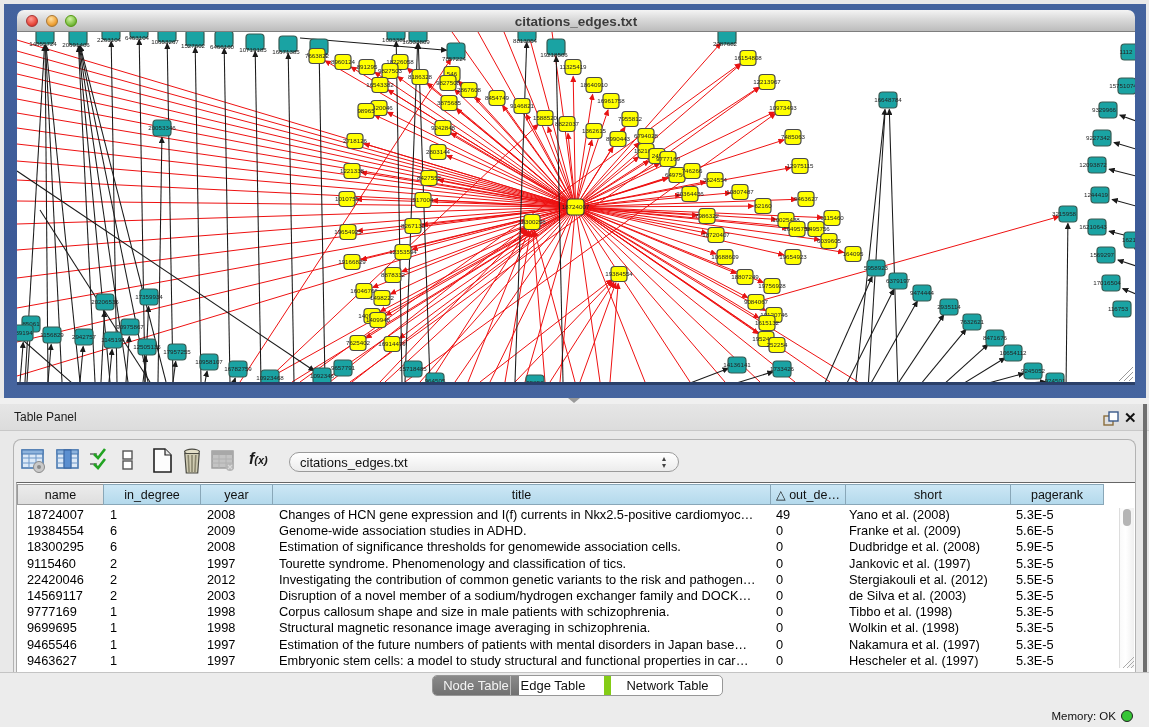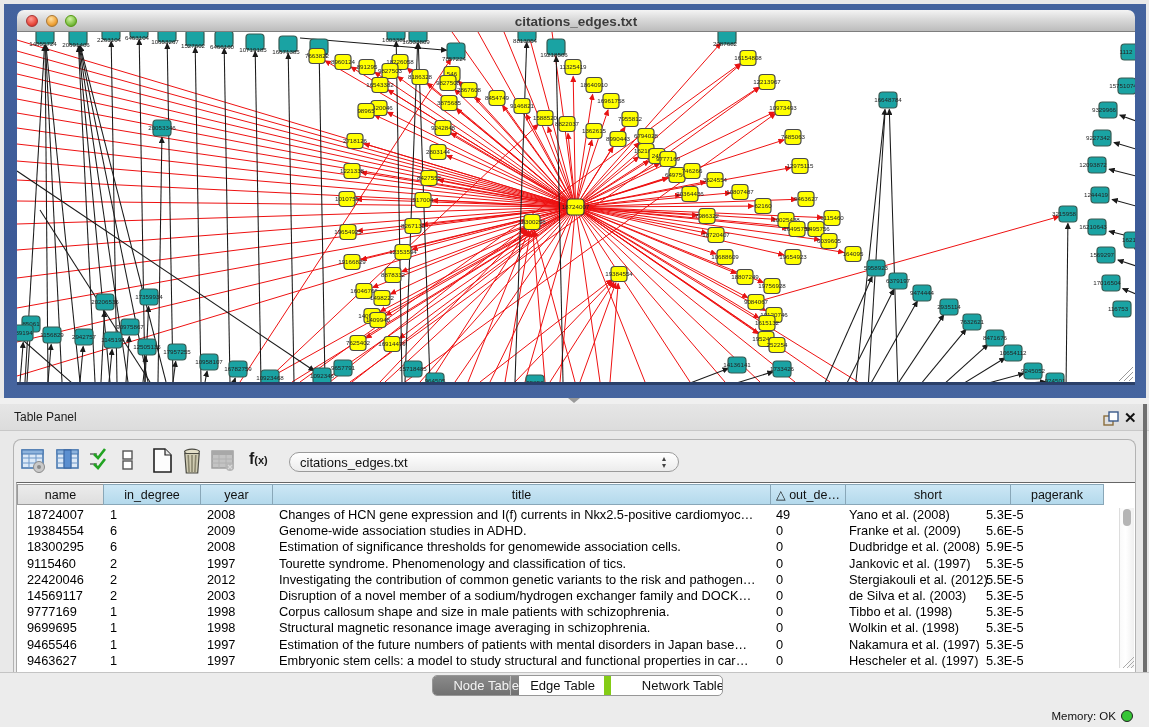--- a/index.html
+++ b/index.html
@@ -37,32 +37,32 @@
  font-size:12.5px;color:#111;text-align:center;line-height:20px}
 #h1{left:17px;width:86px;background:linear-gradient(#ececec,#dedede);border-color:#9a9a9a}
 #h2{left:103px;width:97px}
 #h3{left:200px;width:72px}
 #h4{left:272px;width:498px}
 #h5{left:770px;width:75px}
 #h6{left:845px;width:165px}
 #h7{left:1010px;width:94px;border-right:1px solid #89a7b8}
 .trow{position:absolute;left:17px;width:1100px;height:16.2px;font-size:12.8px;color:#000;white-space:nowrap}
 .trow span{position:absolute;top:0;line-height:16.2px}
-.c1{left:10px}.c2{left:93px}.c3{left:190px}.c4{left:262px}.c5{left:759px}.c6{left:832px}.c7{left:969px}
+.c1{left:10px}.c2{left:93px}.c3{left:190px}.c4{left:262px}.c5{left:759px}.c6{left:832px}.c7{left:999px}
 
 #sbtrack{left:1119px;top:508px;width:15px;height:160px;background:linear-gradient(90deg,#fafafa,#fff 40%,#f0f0f0);border-left:1px solid #ddd}
 #sbthumb{left:1123px;top:509px;width:8px;height:17px;background:#b5b5b5;border-radius:4px}
 #vgrip{left:1122px;top:655px;width:13px;height:14px}
 
 #rstrip{left:1143px;top:404px;width:3.5px;height:288px;background:#6f6f6f}
 
 #tabbar{left:0;top:672px;width:1149px;height:3px;border-top:1px solid #c4c4c4;background:#ececec}
 #tabsbg{left:0;top:675px;width:1149px;height:52px;background:#ececec}
 #seg{left:432px;top:675px;width:291px;height:21px;border:1px solid #979797;border-radius:5px;background:#fff;overflow:hidden}
-.segitem{position:absolute;top:0;height:21px;font-size:13px;line-height:20px;text-align:right;color:#111}
+.segitem{position:absolute;top:0;height:21px;font-size:13px;line-height:20px;text-align:center;color:#111}
 #seg1{left:0;width:86px;background:linear-gradient(#8a8a8a,#6e6e6e);color:#f4f4f4}
 #seg2{left:77px;width:85px;border-left:1px solid #bbb}
 #seg3{left:171px;width:120px;border-left:7px solid #84cc16}
 #mem{right:33px;top:710px;font-size:11.5px;color:#111}
 #memdot{left:1121px;top:710px;width:12px;height:12px;border-radius:50%;background:#35c535;border:1px solid #222}
 </style></head><body>
 <div id="root">
 <div class="abs" id="frame"></div>
 <div class="abs" id="titlebar"></div>
 <div class="abs tl" id="tl1"></div>
@@ -626,21 +626,21 @@
         <rect x="1" y="3" width="21" height="4" fill="#a8a8a8"></rect>
         <g stroke="#b0b0b0" stroke-width="1">
           <line x1="8" y1="7" x2="8" y2="20"></line>
           <line x1="15" y1="7" x2="15" y2="20"></line>
           <line x1="1" y1="11" x2="22" y2="11"></line>
           <line x1="1" y1="15" x2="22" y2="15"></line>
         </g>
         <circle cx="19" cy="19" r="4" fill="#b5b5b5"></circle>
         <path d="M17 17 L21 21 M21 17 L17 21" stroke="#d8d8d8" stroke-width="1.3"></path>
       </svg></div>
-    <div class="abs" style="left:249px;top:450px;font-size:16px;font-weight:bold;color:#1a1a1a">f<span style="font-size:11px">(x)</span></div>
+    <div class="abs" style="left:249px;top:450px;font-size:16px;font-style:italic;font-weight:bold;color:#1a1a1a">f<span style="font-size:11px">(x)</span></div>
 <div class="abs" id="combo">citations_edges.txt</div>
 <div class="abs" id="combarrow">▴<br>▾</div>
 <div class="abs hc" id="h1">name</div>
 <div class="abs hc" id="h2">in_degree</div>
 <div class="abs hc" id="h3">year</div>
 <div class="abs hc" id="h4">title</div>
 <div class="abs hc" id="h5">△ out_de…</div>
 <div class="abs hc" id="h6">short</div>
 <div class="abs hc" id="h7">pagerank</div>
 <div class="trow" style="top:507.0px">

